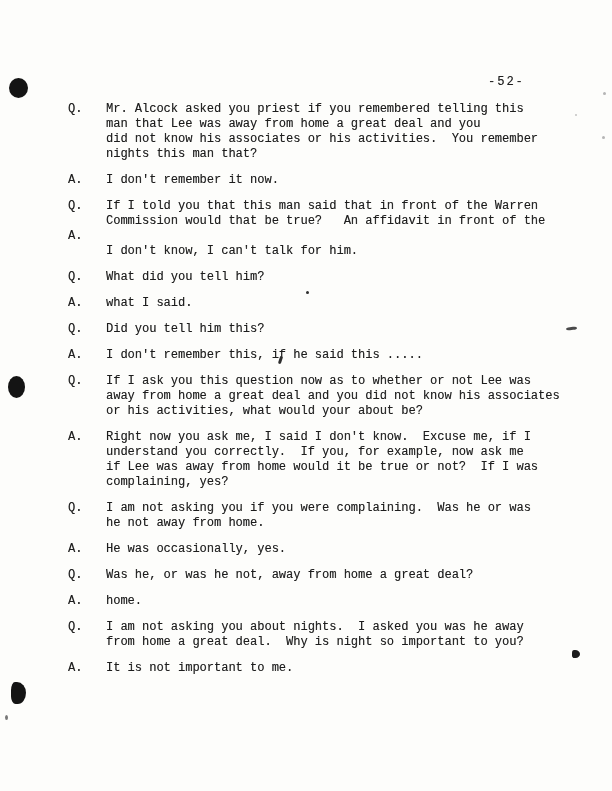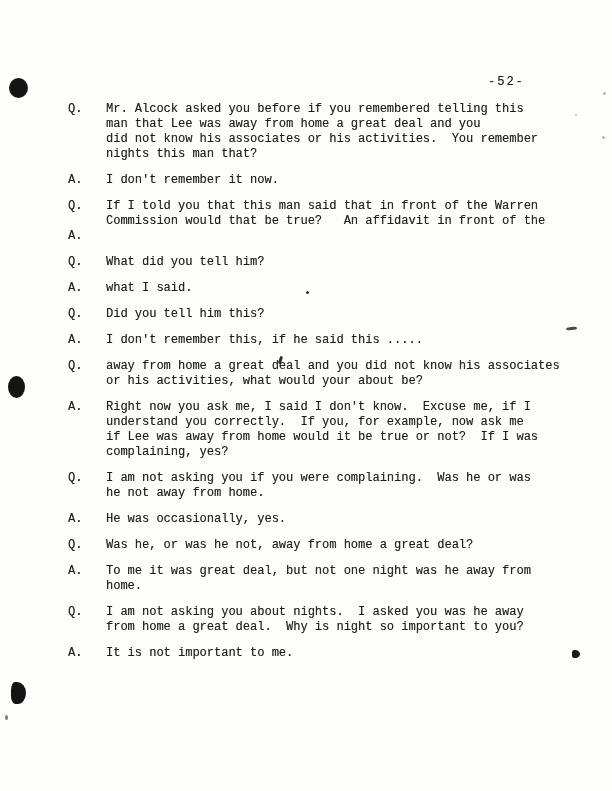--- a/index.html
+++ b/index.html
@@ -42,41 +42,44 @@
 </head>
 <body>
 
 <div class="page">
   <div class="page-number">-52-</div>
 
   <div class="content" id="transcript">
       <div class="entry">
         <div class="label">Q.</div>
         <div class="text">
-          <div class="line">Mr. Alcock asked you before if you remembered telling this</div>
+          <div class="line">Mr. Alcock asked you priest if you remembered telling this</div>
           <div class="line">man that Lee was away from home a great deal and you</div>
           <div class="line">did not know his associates or his activities.  You remember</div>
           <div class="line">nights this man that?</div>
         </div>
       </div>
       <div class="entry">
         <div class="label">A.</div>
         <div class="text">
           <div class="line">I don't remember it now.</div>
         </div>
       </div>
       <div class="entry">
         <div class="label">Q.</div>
         <div class="text">
           <div class="line">If I told you that this man said that in front of the Warren</div>
           <div class="line">Commission would that be true?   An affidavit in front of the</div>
         </div>
       </div>
       <div class="entry own-line tight" style="margin-top: -11px;">
         <div class="label">A.</div>
+        <div class="text">
+          <div class="line">I don't know, I can't talk for him.</div>
+        </div>
       </div>
       <div class="entry">
         <div class="label">Q.</div>
         <div class="text">
           <div class="line">What did you tell him?</div>
         </div>
       </div>
       <div class="entry">
         <div class="label">A.</div>
         <div class="text">
@@ -91,20 +94,21 @@
       </div>
       <div class="entry">
         <div class="label">A.</div>
         <div class="text">
           <div class="line">I don't remember this, if he said this .....</div>
         </div>
       </div>
       <div class="entry">
         <div class="label">Q.</div>
         <div class="text">
+          <div class="line">If I ask you this question now as to whether or not Lee was</div>
           <div class="line">away from home a great deal and you did not know his associates</div>
           <div class="line">or his activities, what would your about be?</div>
         </div>
       </div>
       <div class="entry">
         <div class="label">A.</div>
         <div class="text">
           <div class="line">Right now you ask me, I said I don't know.  Excuse me, if I</div>
           <div class="line">understand you correctly.  If you, for example, now ask me</div>
           <div class="line">if Lee was away from home would it be true or not?  If I was</div>
@@ -126,21 +130,20 @@
       </div>
       <div class="entry">
         <div class="label">Q.</div>
         <div class="text">
           <div class="line">Was he, or was he not, away from home a great deal?</div>
         </div>
       </div>
       <div class="entry">
         <div class="label">A.</div>
         <div class="text">
-          <div class="line">To me it was great deal, but not one night was he away from</div>
           <div class="line">home.</div>
         </div>
       </div>
       <div class="entry">
         <div class="label">Q.</div>
         <div class="text">
           <div class="line">I am not asking you about nights.  I asked you was he away</div>
           <div class="line">from home a great deal.  Why is night so important to you?</div>
         </div>
       </div>

